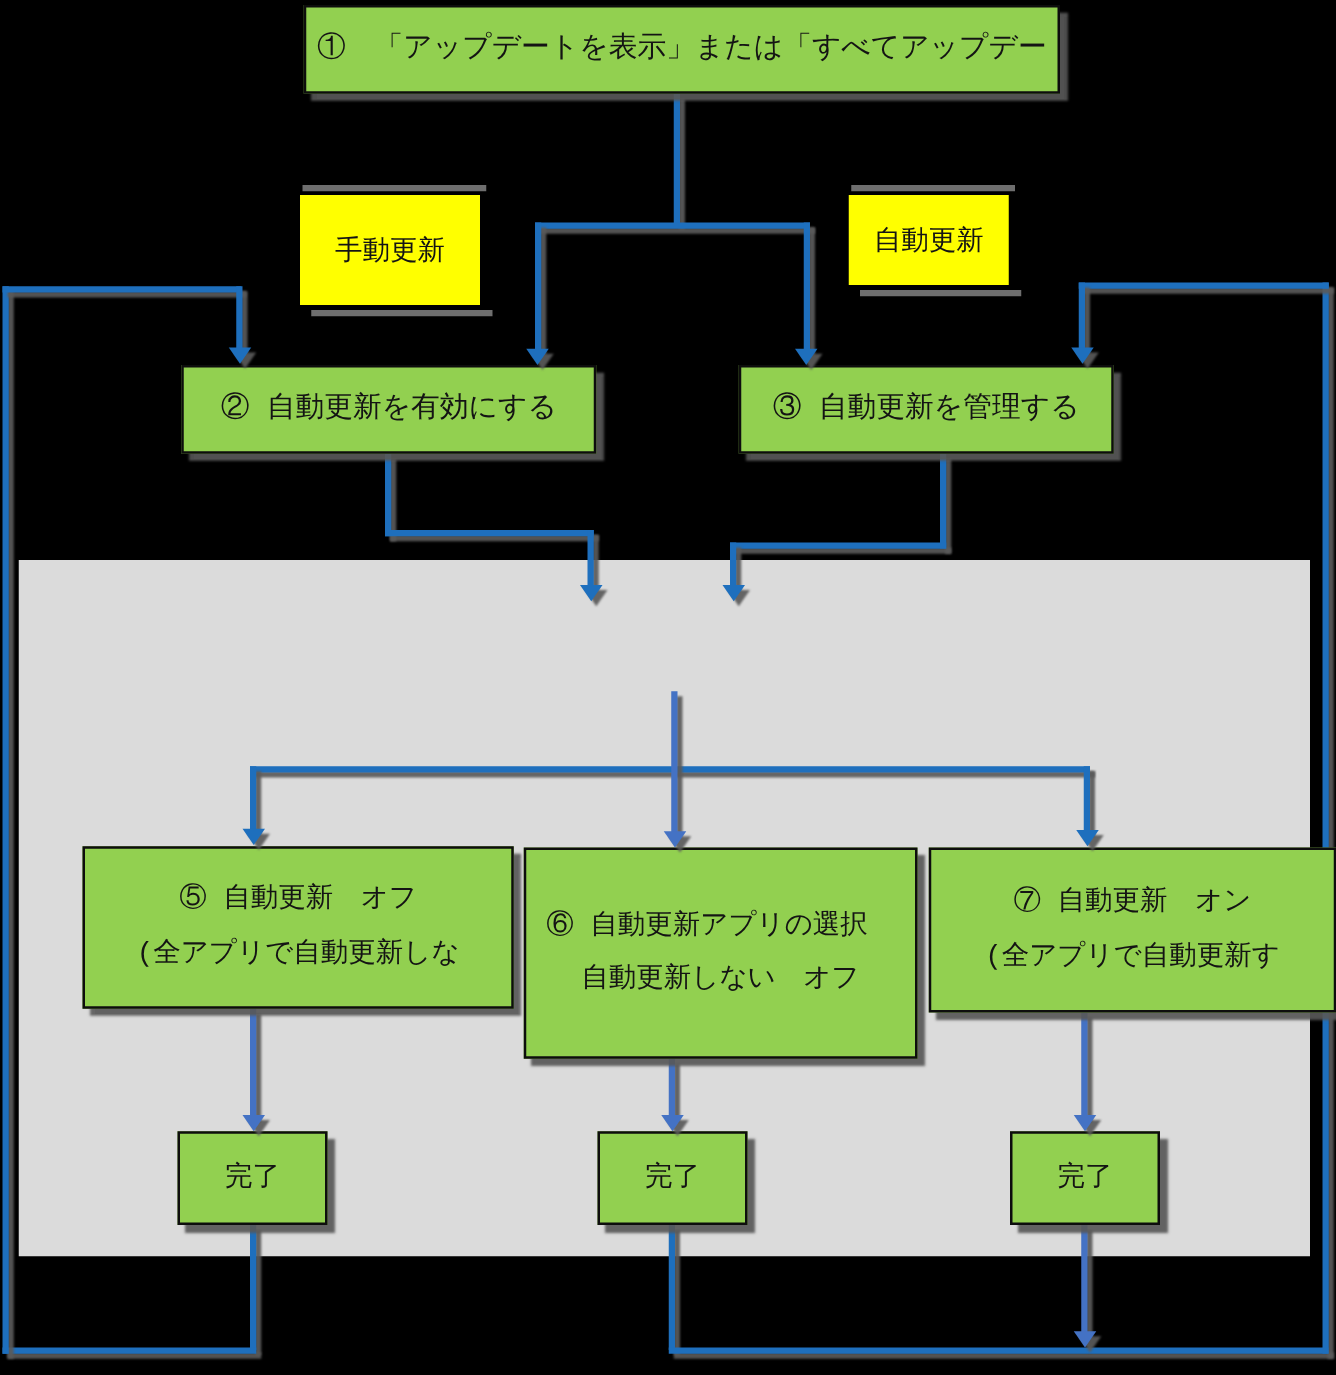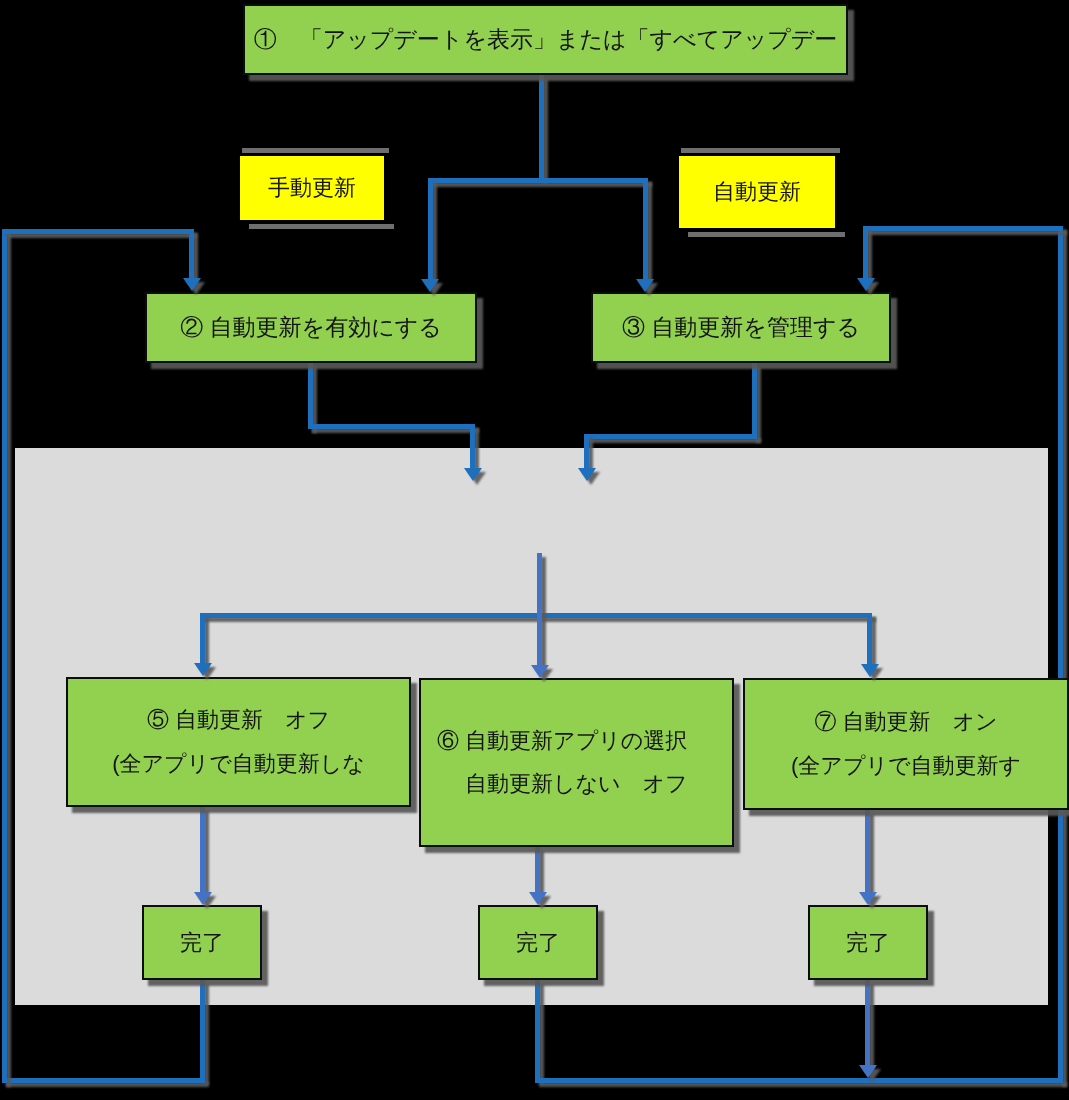--- a/index.html
+++ b/index.html
@@ -1,19 +1,19 @@
 <!DOCTYPE html>
 <html><head>
 <meta charset="utf-8">
 <style>
   html,body { margin:0; padding:0; background:#000; }
   .stage {
     position:relative; width:1069px; height:1100px; overflow:hidden;
     background:#000;
-    font-family:Liberation Sans, sans-serif;
+    font-family:Liberation Mono, monospace;
     color:#141414;
   }
   .panel { position:absolute; z-index:0; background:#DBDBDB; }
 
   
   .v { position:absolute; z-index:2; width:5px; }
   .h { position:absolute; z-index:2; height:5px; }
   .dark  { background:#1E6FBD; }
   .light { background:#4472C4; }
   .sh { filter:drop-shadow(4px 4px 1px rgba(90,90,90,0.92)); }
@@ -101,24 +101,24 @@
   <div class="arr la sh" style="left:194px;top:892px"></div>
   <div class="v light sh" style="left:535px;top:847px;height:47px"></div>
   <div class="arr la sh" style="left:529px;top:892px"></div>
   <div class="v light sh" style="left:865px;top:810px;height:84px"></div>
   <div class="arr la sh" style="left:859px;top:892px"></div>
 
   <div class="node" style="left:243px;top:4px;width:605px;height:71px">
     <span class="ln">①　「アップデートを表示」または「すべてアップデー</span>
   </div>
 
-  <div class="ylabel" style="left:240px;top:156px;width:144px;height:64px">
+  <div class="ylabel" style="left:240px;top:156px;width:144px;height:88px">
     <span>手動更新</span>
   </div>
-  <div class="ylabel" style="left:679px;top:156px;width:156px;height:72px">
+  <div class="ylabel" style="left:679px;top:156px;width:128px;height:72px">
     <span>自動更新</span>
   </div>
 
   <div class="node" style="left:145px;top:292px;width:332px;height:71px">
     <span class="ln">② 自動更新を有効にする</span>
   </div>
   <div class="node" style="left:591px;top:292px;width:300px;height:71px">
     <span class="ln">③ 自動更新を管理する</span>
   </div>
 

